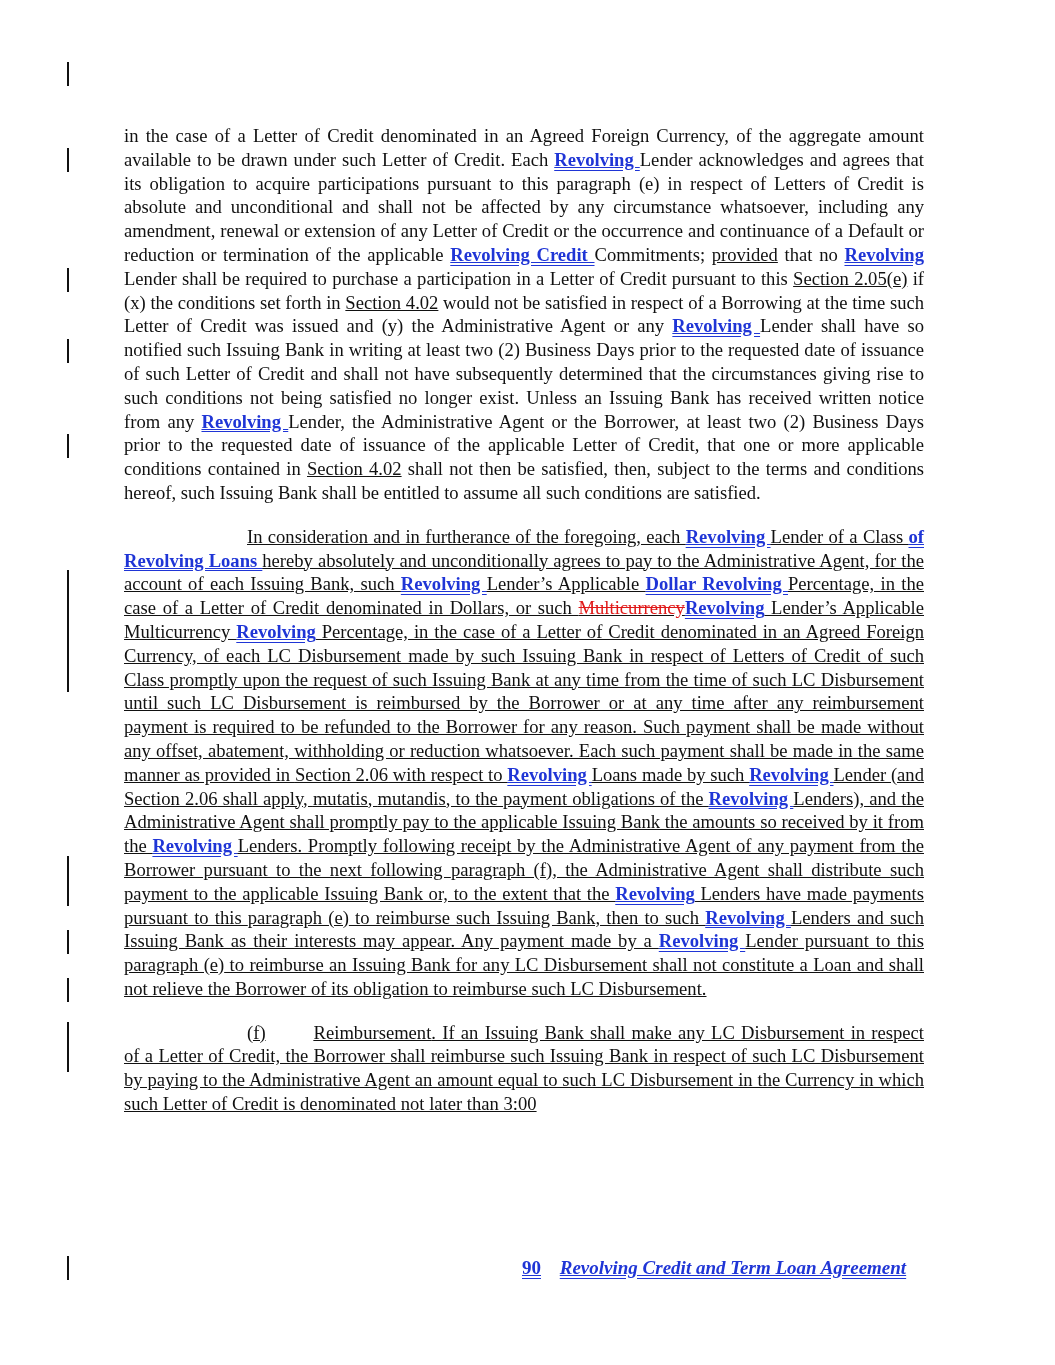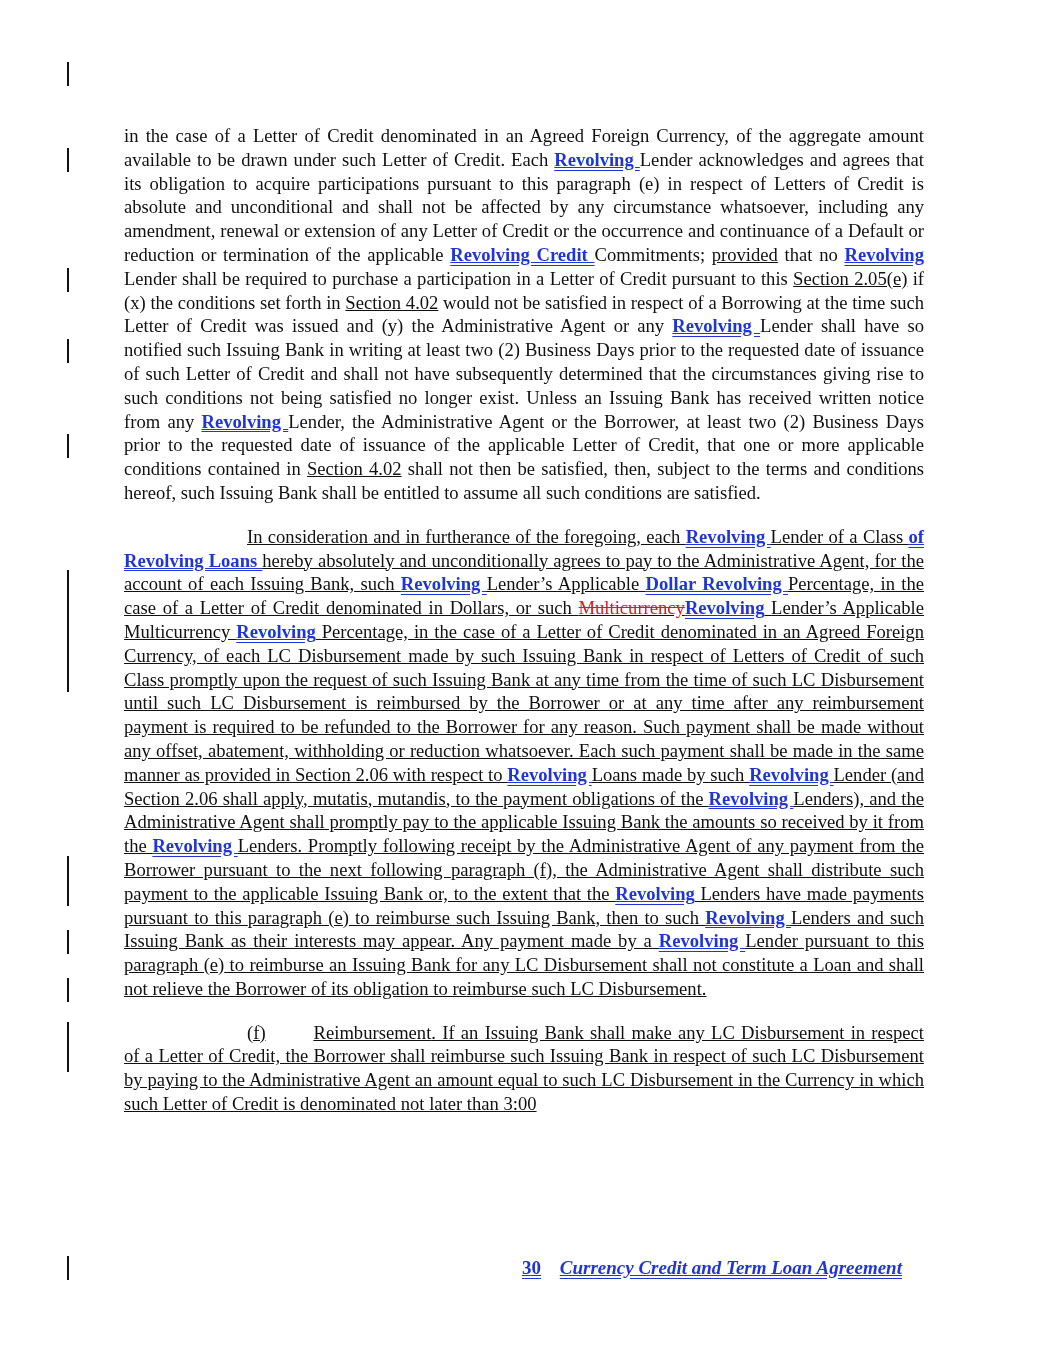--- a/index.html
+++ b/index.html
@@ -42,16 +42,16 @@
   <div class="change-bar" style="top:1022px;height:50px;"></div>
   <div class="change-bar" style="top:1256px;height:24px;"></div>
 
   <div class="text-block">
     <p class="para">in the case of a Letter of Credit denominated in an Agreed Foreign Currency, of the aggregate amount available to be drawn under such Letter of Credit.  Each <span class="ins">Revolving </span>Lender acknowledges and agrees that its obligation to acquire participations pursuant to this paragraph (e) in respect of Letters of Credit is absolute and unconditional and shall not be affected by any circumstance whatsoever, including any amendment, renewal or extension of any Letter of Credit or the occurrence and continuance of a Default or reduction or termination of the applicable <span class="ins">Revolving Credit </span>Commitments; <span class="ul">provided</span> that no <span class="ins">Revolving </span>Lender shall be required to purchase a participation in a Letter of Credit pursuant to this <span class="ul">Section 2.05(e)</span> if (x) the conditions set forth in <span class="ul">Section 4.02</span> would not be satisfied in respect of a Borrowing at the time such Letter of Credit was issued and (y) the Administrative Agent or any <span class="ins">Revolving </span>Lender shall have so notified such Issuing Bank in writing at least two (2) Business Days prior to the requested date of issuance of such Letter of Credit and shall not have subsequently determined that the circumstances giving rise to such conditions not being satisfied no longer exist.  Unless an Issuing Bank has received written notice from any <span class="ins">Revolving </span>Lender, the Administrative Agent or the Borrower, at least two (2) Business Days prior to the requested date of issuance of the applicable Letter of Credit, that one or more applicable conditions contained in <span class="ul">Section 4.02</span> shall not then be satisfied, then, subject to the terms and conditions hereof, such Issuing Bank shall be entitled to assume all such conditions are satisfied.</p>
     <p class="para indent">In consideration and in furtherance of the foregoing, each <span class="ins">Revolving </span>Lender of a Class <span class="ins">of Revolving Loans </span>hereby absolutely and unconditionally agrees to pay to the Administrative Agent, for the account of each Issuing Bank, such <span class="ins">Revolving </span>Lender’s Applicable <span class="ins">Dollar Revolving </span>Percentage, in the case of a Letter of Credit denominated in Dollars, or such <span class="del">Multicurrency</span><span class="ins">Revolving</span> Lender’s Applicable Multicurrency <span class="ins">Revolving</span> Percentage, in the case of a Letter of Credit denominated in an Agreed Foreign Currency, of each LC Disbursement made by such Issuing Bank in respect of Letters of Credit of such Class promptly upon the request of such Issuing Bank at any time from the time of such LC Disbursement until such LC Disbursement is reimbursed by the Borrower or at any time after any reimbursement payment is required to be refunded to the Borrower for any reason.  Such payment shall be made without any offset, abatement, withholding or reduction whatsoever.  Each such payment shall be made in the same manner as provided in <span class="ul">Section 2.06</span> with respect to <span class="ins">Revolving </span>Loans made by such <span class="ins">Revolving </span>Lender (and <span class="ul">Section 2.06</span> shall apply, <span class="ul">mutatis</span>, <span class="ul">mutandis</span>, to the payment obligations of the <span class="ins">Revolving </span>Lenders), and the Administrative Agent shall promptly pay to the applicable Issuing Bank the amounts so received by it from the <span class="ins">Revolving </span>Lenders.  Promptly following receipt by the Administrative Agent of any payment from the Borrower pursuant to the next following <span class="ul">paragraph (f)</span>, the Administrative Agent shall distribute such payment to the applicable Issuing Bank or, to the extent that the <span class="ins">Revolving</span> Lenders have made payments pursuant to this <span class="ul">paragraph (e)</span> to reimburse such Issuing Bank, then to such <span class="ins">Revolving </span>Lenders and such Issuing Bank as their interests may appear.  Any payment made by a <span class="ins">Revolving </span>Lender pursuant to this <span class="ul">paragraph (e)</span> to reimburse an Issuing Bank for any LC Disbursement shall not constitute a Loan and shall not relieve the Borrower of its obligation to reimburse such LC Disbursement.</p>
     <p class="para indent">(f)<span class="tab"></span><span class="ul">Reimbursement</span>.  If an Issuing Bank shall make any LC Disbursement in respect of a Letter of Credit, the Borrower shall reimburse such Issuing Bank in respect of such LC Disbursement by paying to the Administrative Agent an amount equal to such LC Disbursement in the Currency in which such Letter of Credit is denominated not later than 3:00</p>
   </div>
 
   <div class="footer">
-    <span class="pg">30</span>
-    <span class="title">Currency Credit and Term Loan Agreement</span>
+    <span class="pg">90</span>
+    <span class="title">Revolving Credit and Term Loan Agreement</span>
   </div>
 </div>
 
 </body></html>

